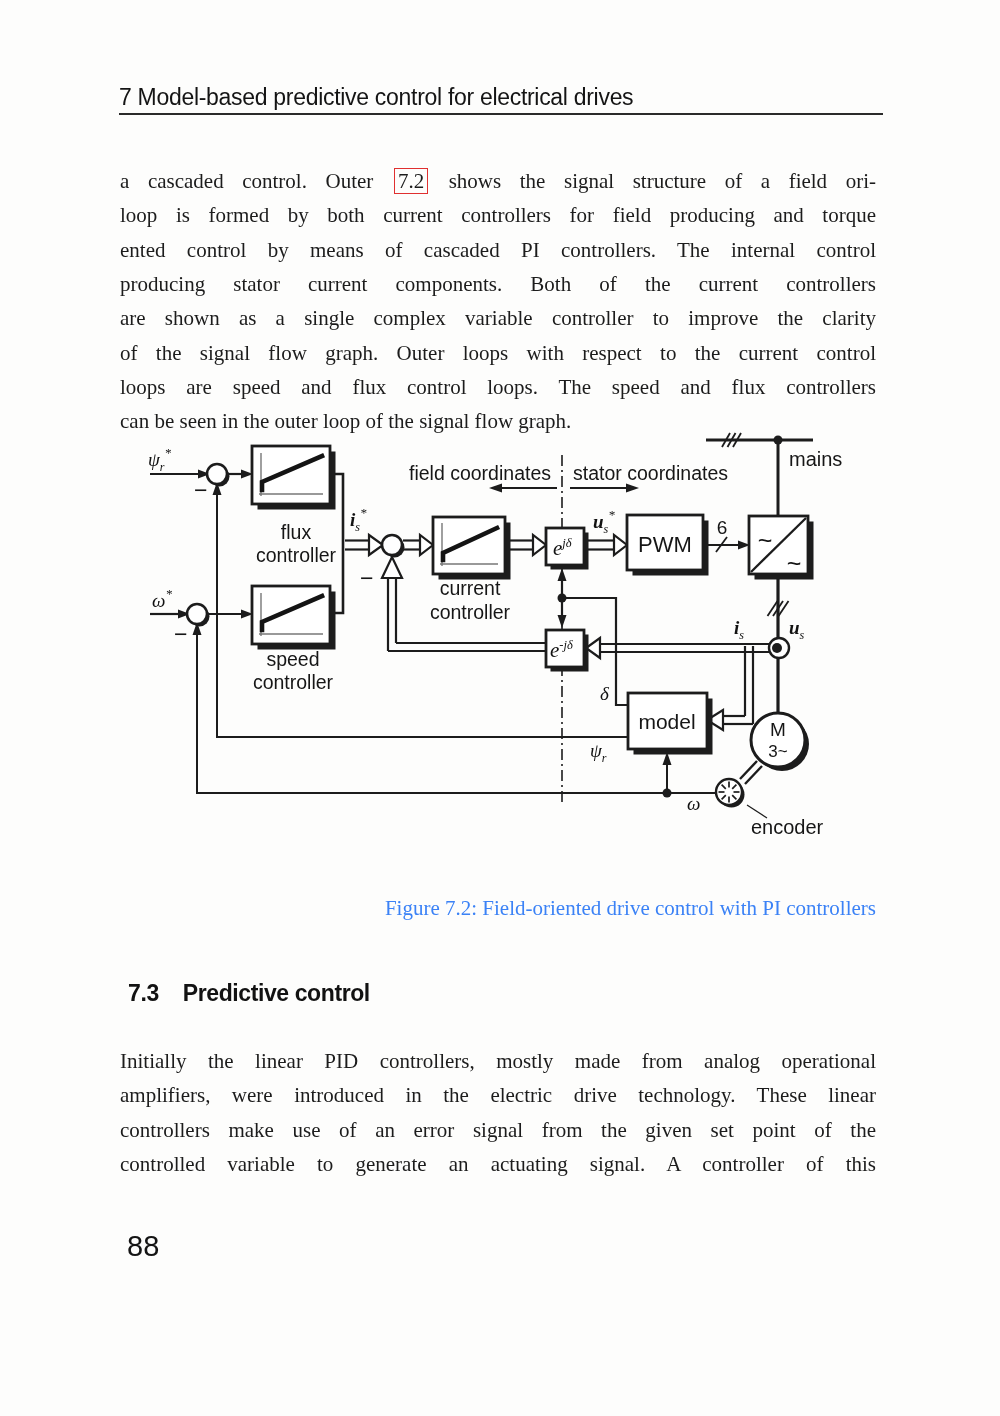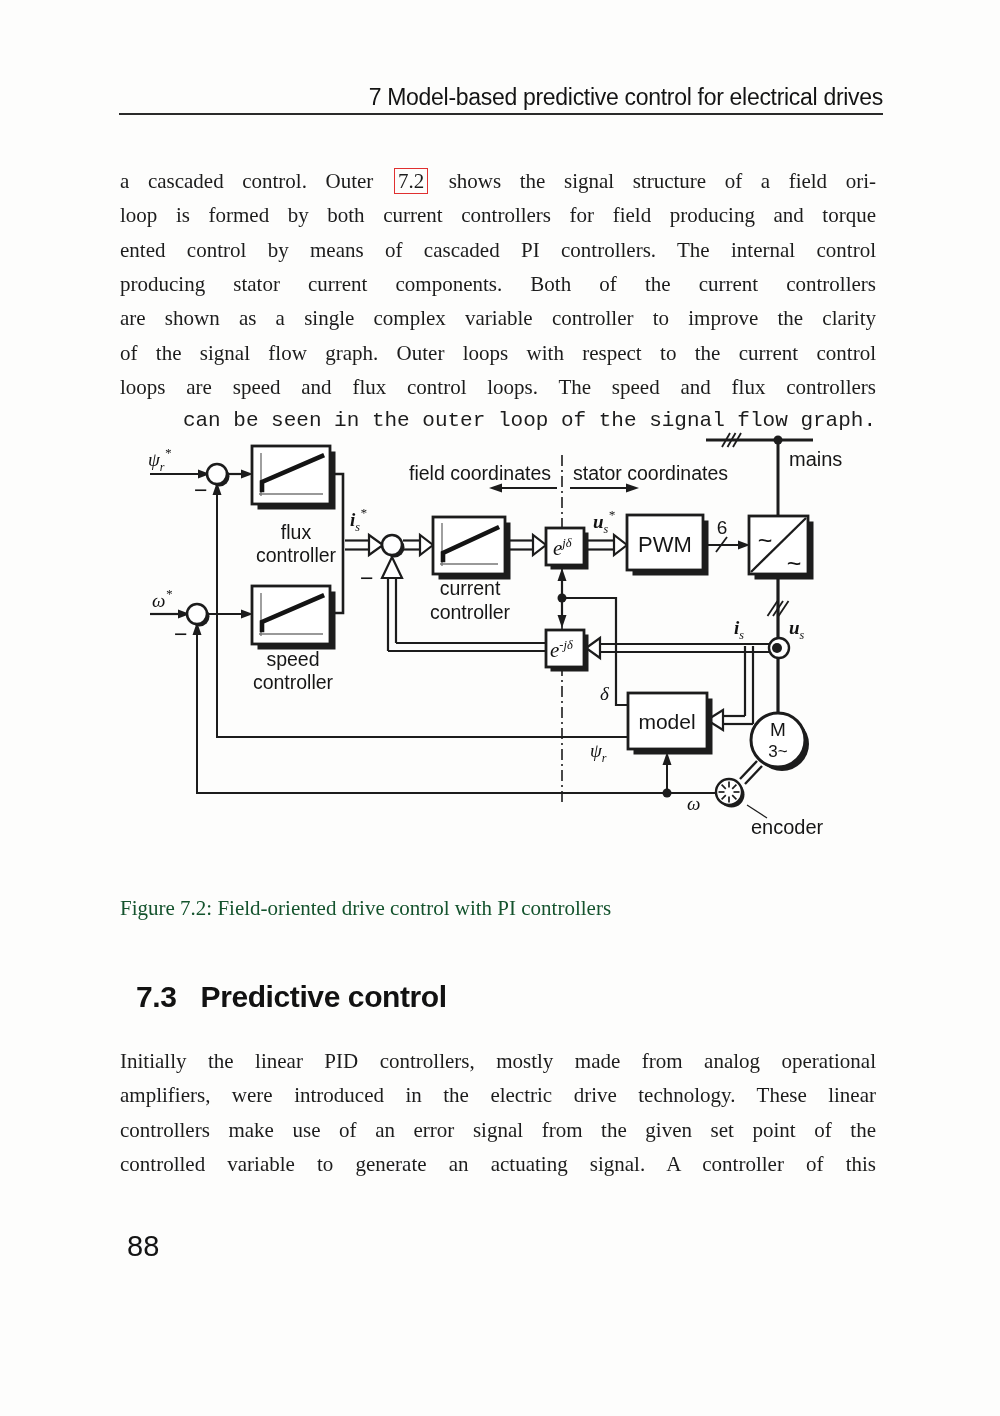--- a/index.html
+++ b/index.html
@@ -2,36 +2,36 @@
 <html><head>
 <meta charset="utf-8">
 <style>
   html,body{margin:0;padding:0;}
   body{width:1000px;height:1416px;background:#fdfdfc;position:relative;
        font-family:"Liberation Serif","DejaVu Serif",serif;color:#1a1a1a;}
   .abs{position:absolute;}
 
   
   .runhead{left:119px;top:84px;width:764px;font-family:"Liberation Sans",sans-serif;
-           font-size:23px;letter-spacing:-0.3px;color:#141414;text-align:right;}
+           font-size:23px;letter-spacing:-0.3px;color:#141414;}
   .headrule{left:119px;top:113px;width:764px;height:2px;background:#2a2a2a;}
 
   
   .para{left:120px;width:756px;font-size:21px;line-height:34.35px;color:#1c1c1c;}
   .jline{text-align:justify;text-align-last:justify;height:34.35px;overflow:visible;}
-  .lline{text-align:right;height:34.35px;font-family:Liberation Mono, monospace;}
+  .lline{text-align:left;height:34.35px;}
   .figref{border:1.6px solid #e03030;padding:0 3px;margin:0 2px;display:inline-block;
           line-height:24px;}
 
   
-  .caption{left:120px;top:896px;width:756px;text-align:left;font-size:21px;color:#14532d;}
+  .caption{left:120px;top:896px;width:756px;text-align:right;font-size:21px;color:#3b82f6;}
 
   
   .sechead{left:128px;top:980px;font-family:"Liberation Sans",sans-serif;
-           font-weight:bold;font-size:30px;letter-spacing:-0.4px;color:#121212;margin-left:8px;}
+           font-weight:bold;font-size:23px;letter-spacing:-0.4px;color:#121212;}
   .secnum{margin-right:24px;}
 
   .pageno{left:127px;top:1230px;font-family:"Liberation Sans",sans-serif;
           font-size:29px;color:#141414;}
 
   
   .figwrap{left:0;top:422px;width:1000px;height:430px;}
   svg{display:block;}
   .t-sans{font-family:"Liberation Sans",sans-serif;fill:#161616;}
   .t-math{font-family:"Liberation Serif","DejaVu Serif",serif;font-style:italic;fill:#121212;}

